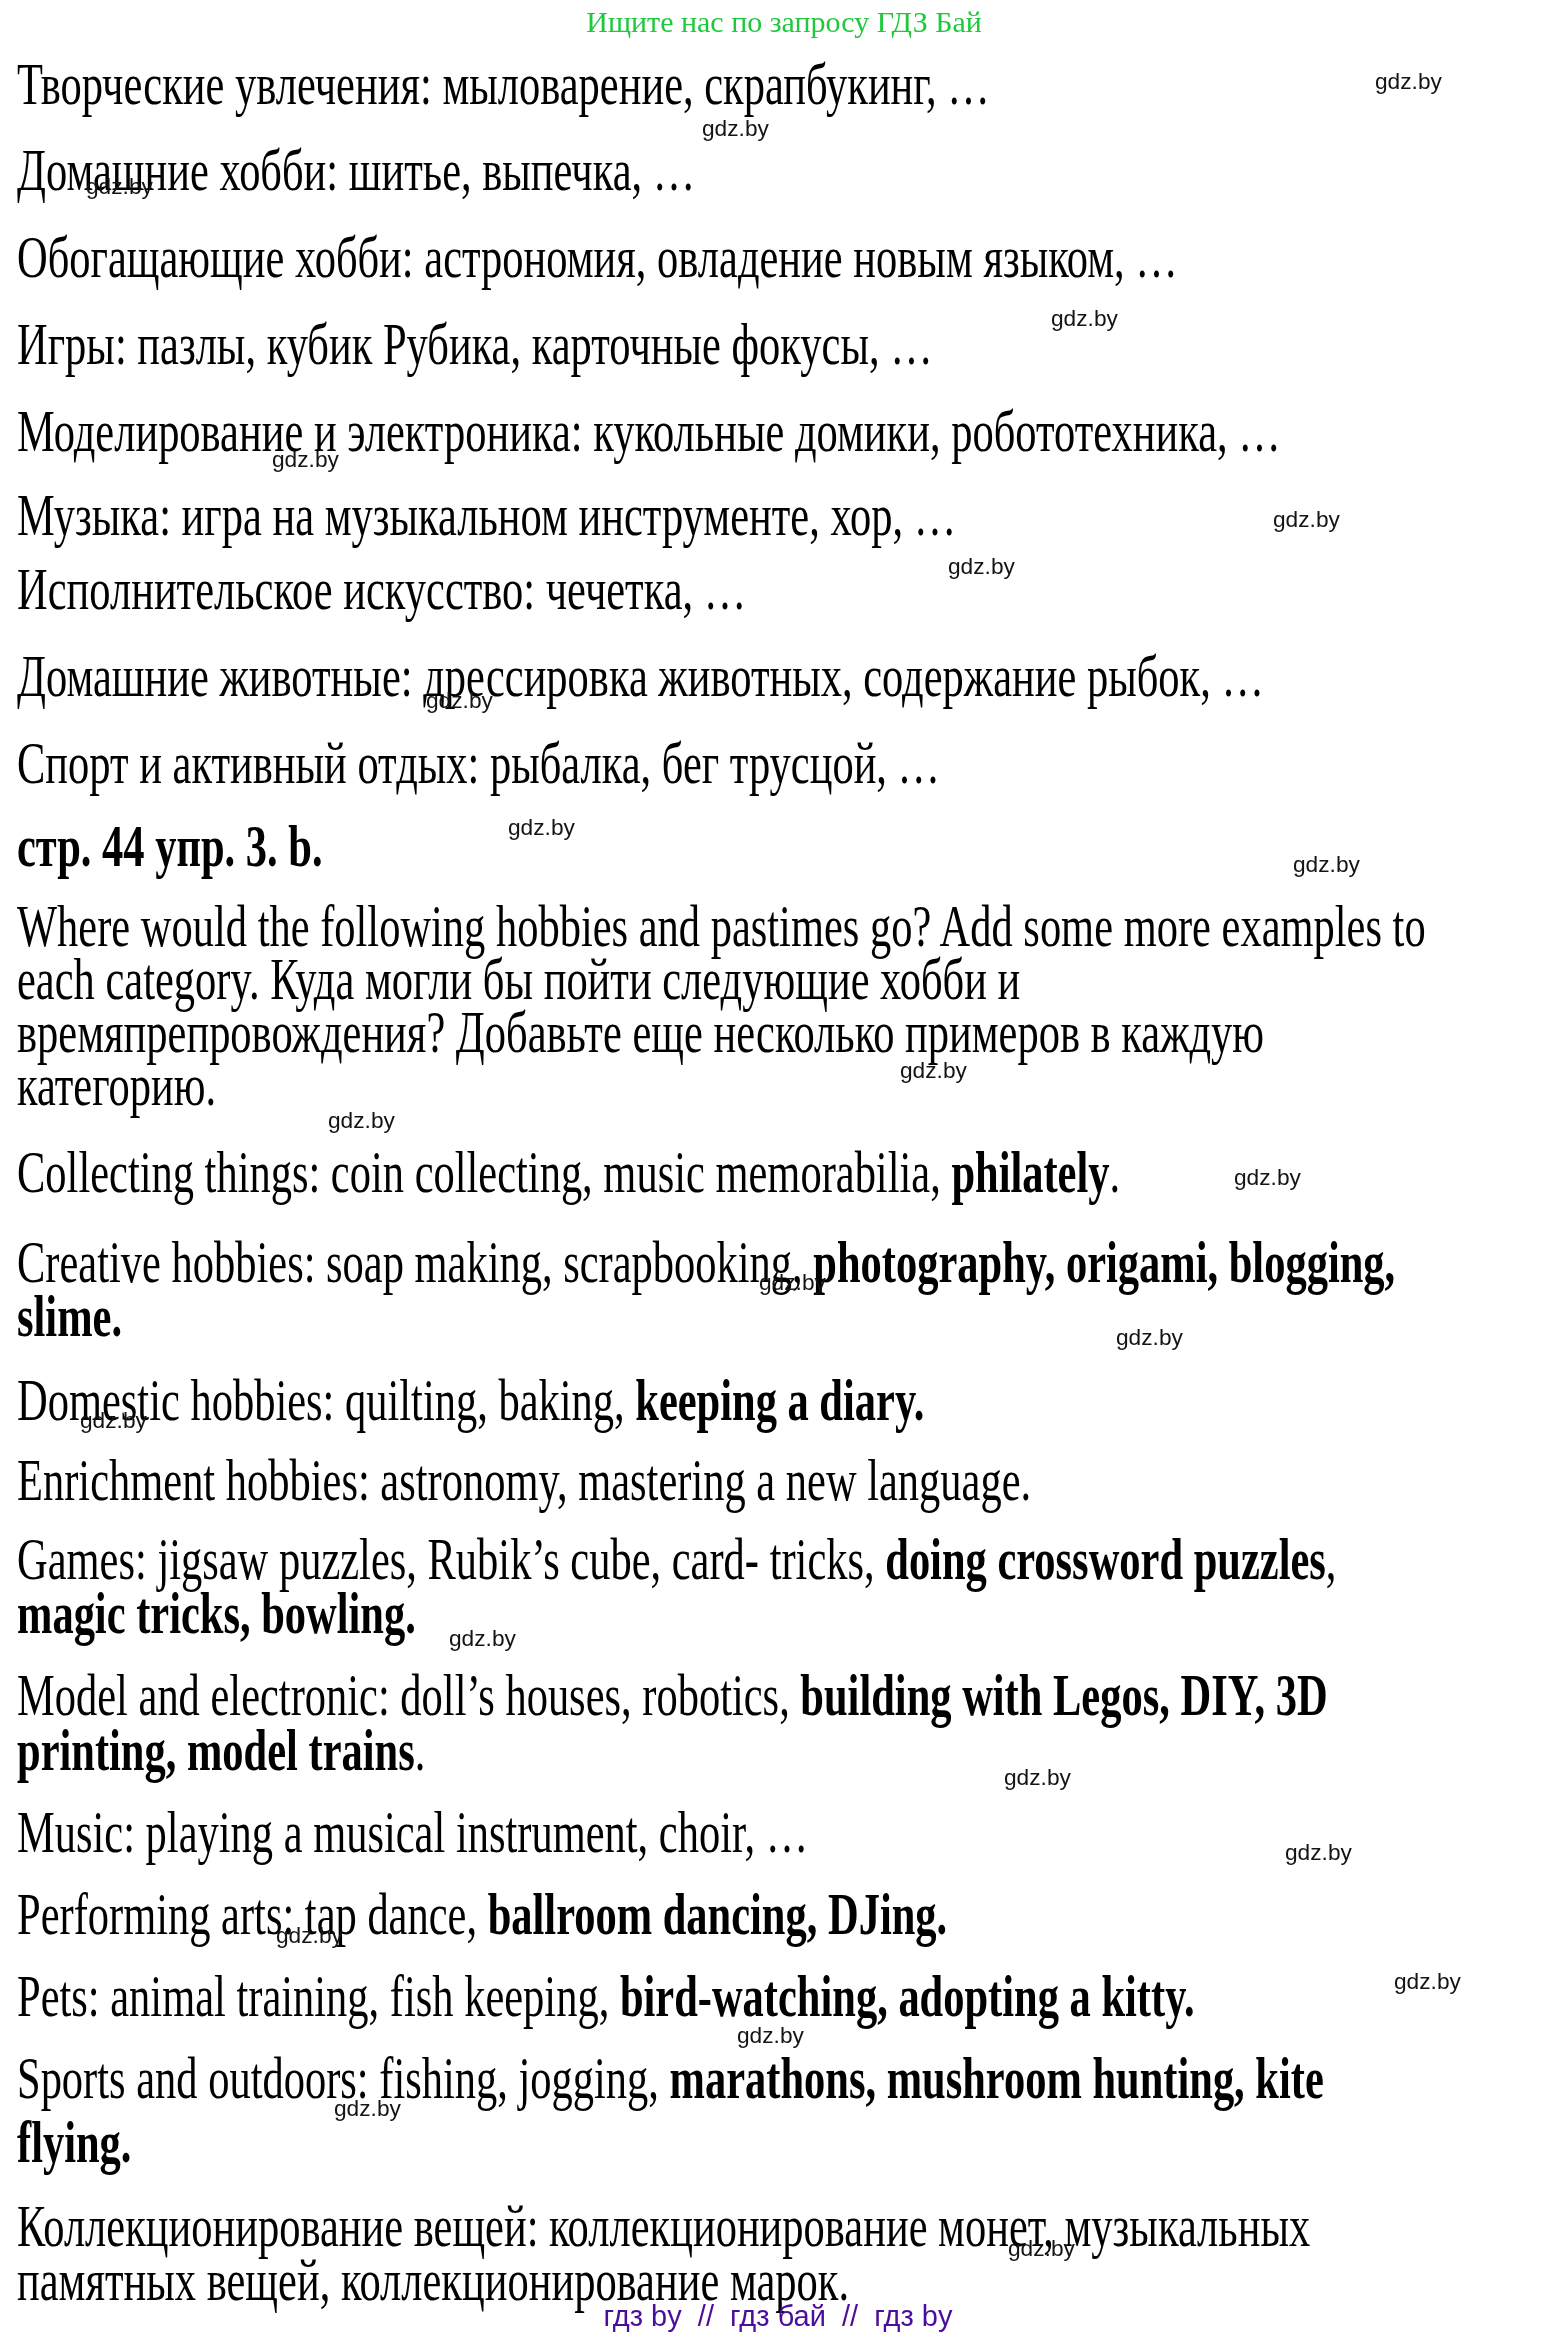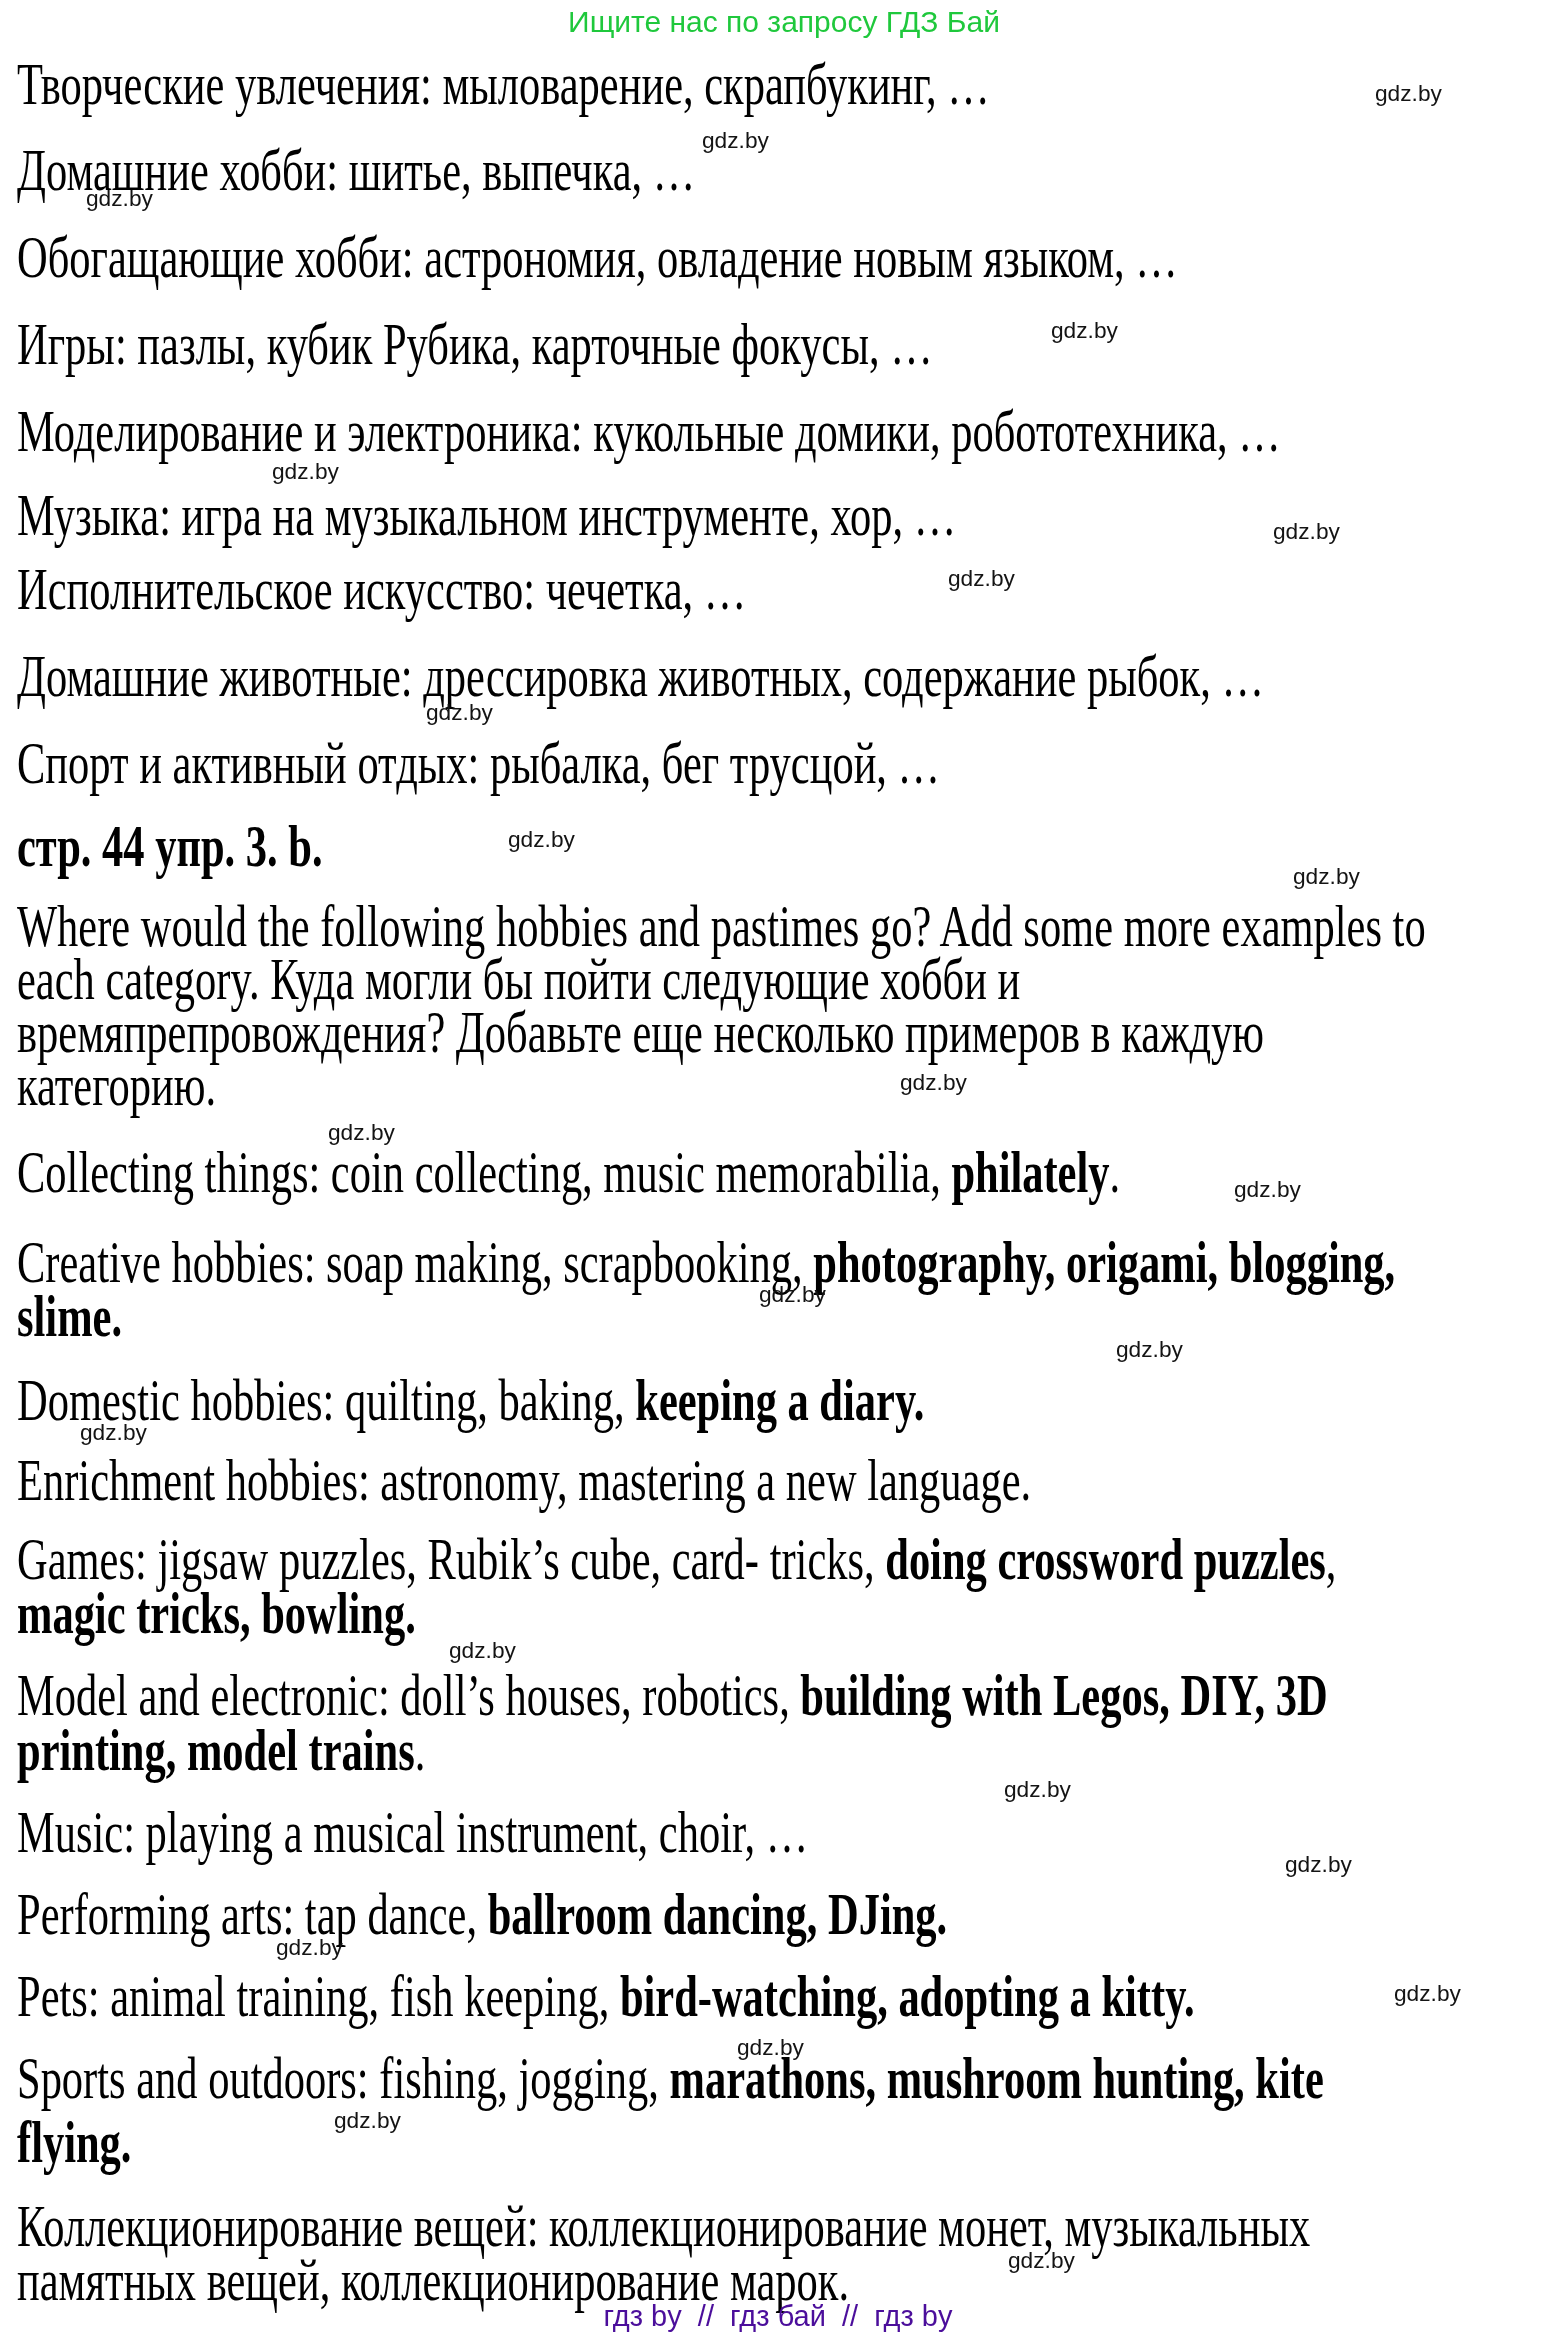--- a/index.html
+++ b/index.html
@@ -8,21 +8,21 @@
     width: 1568px;
     height: 2342px;
     background: var(--page-bg, #ffffff);
     overflow: hidden;
     font-family: "Liberation Serif", serif;
   }
   .promo-header {
     position: absolute;
     top: 4.7px; left: 0; right: 0;
     text-align: center;
-    font-family: Liberation Sans, sans-serif;
+    font-family: Liberation Serif, serif;
     font-size: 30px;
     font-weight: 500;
     color: var(--header-color, #1fc83c);
     white-space: pre;
   }
   .promo-footer {
     position: absolute;
     top: 2300px; left: 0; right: 12px;
     text-align: center;
     font-family: "Liberation Sans", sans-serif;
@@ -41,21 +41,20 @@
     transform-origin: 0 0;
   }
   .text-line b { font-weight: bold; }
   .watermark {
     position: absolute;
     font-family: "Liberation Sans", sans-serif;
     font-size: 22.7px;
     line-height: 1;
     color: var(--watermark-color, #141414);
     white-space: nowrap;
-    margin-top: 12px;
   }
 </style>
 </head>
 <body>
 
 <div class="page">
   <div class="promo-header">Ищите нас по запросу ГДЗ Бай</div>
 
   <div id="text-layer">
       <div class="text-line" style="left: 17px; top: 55px;"><span>Творческие увлечения: мыловарение, скрапбукинг, …</span></div>

